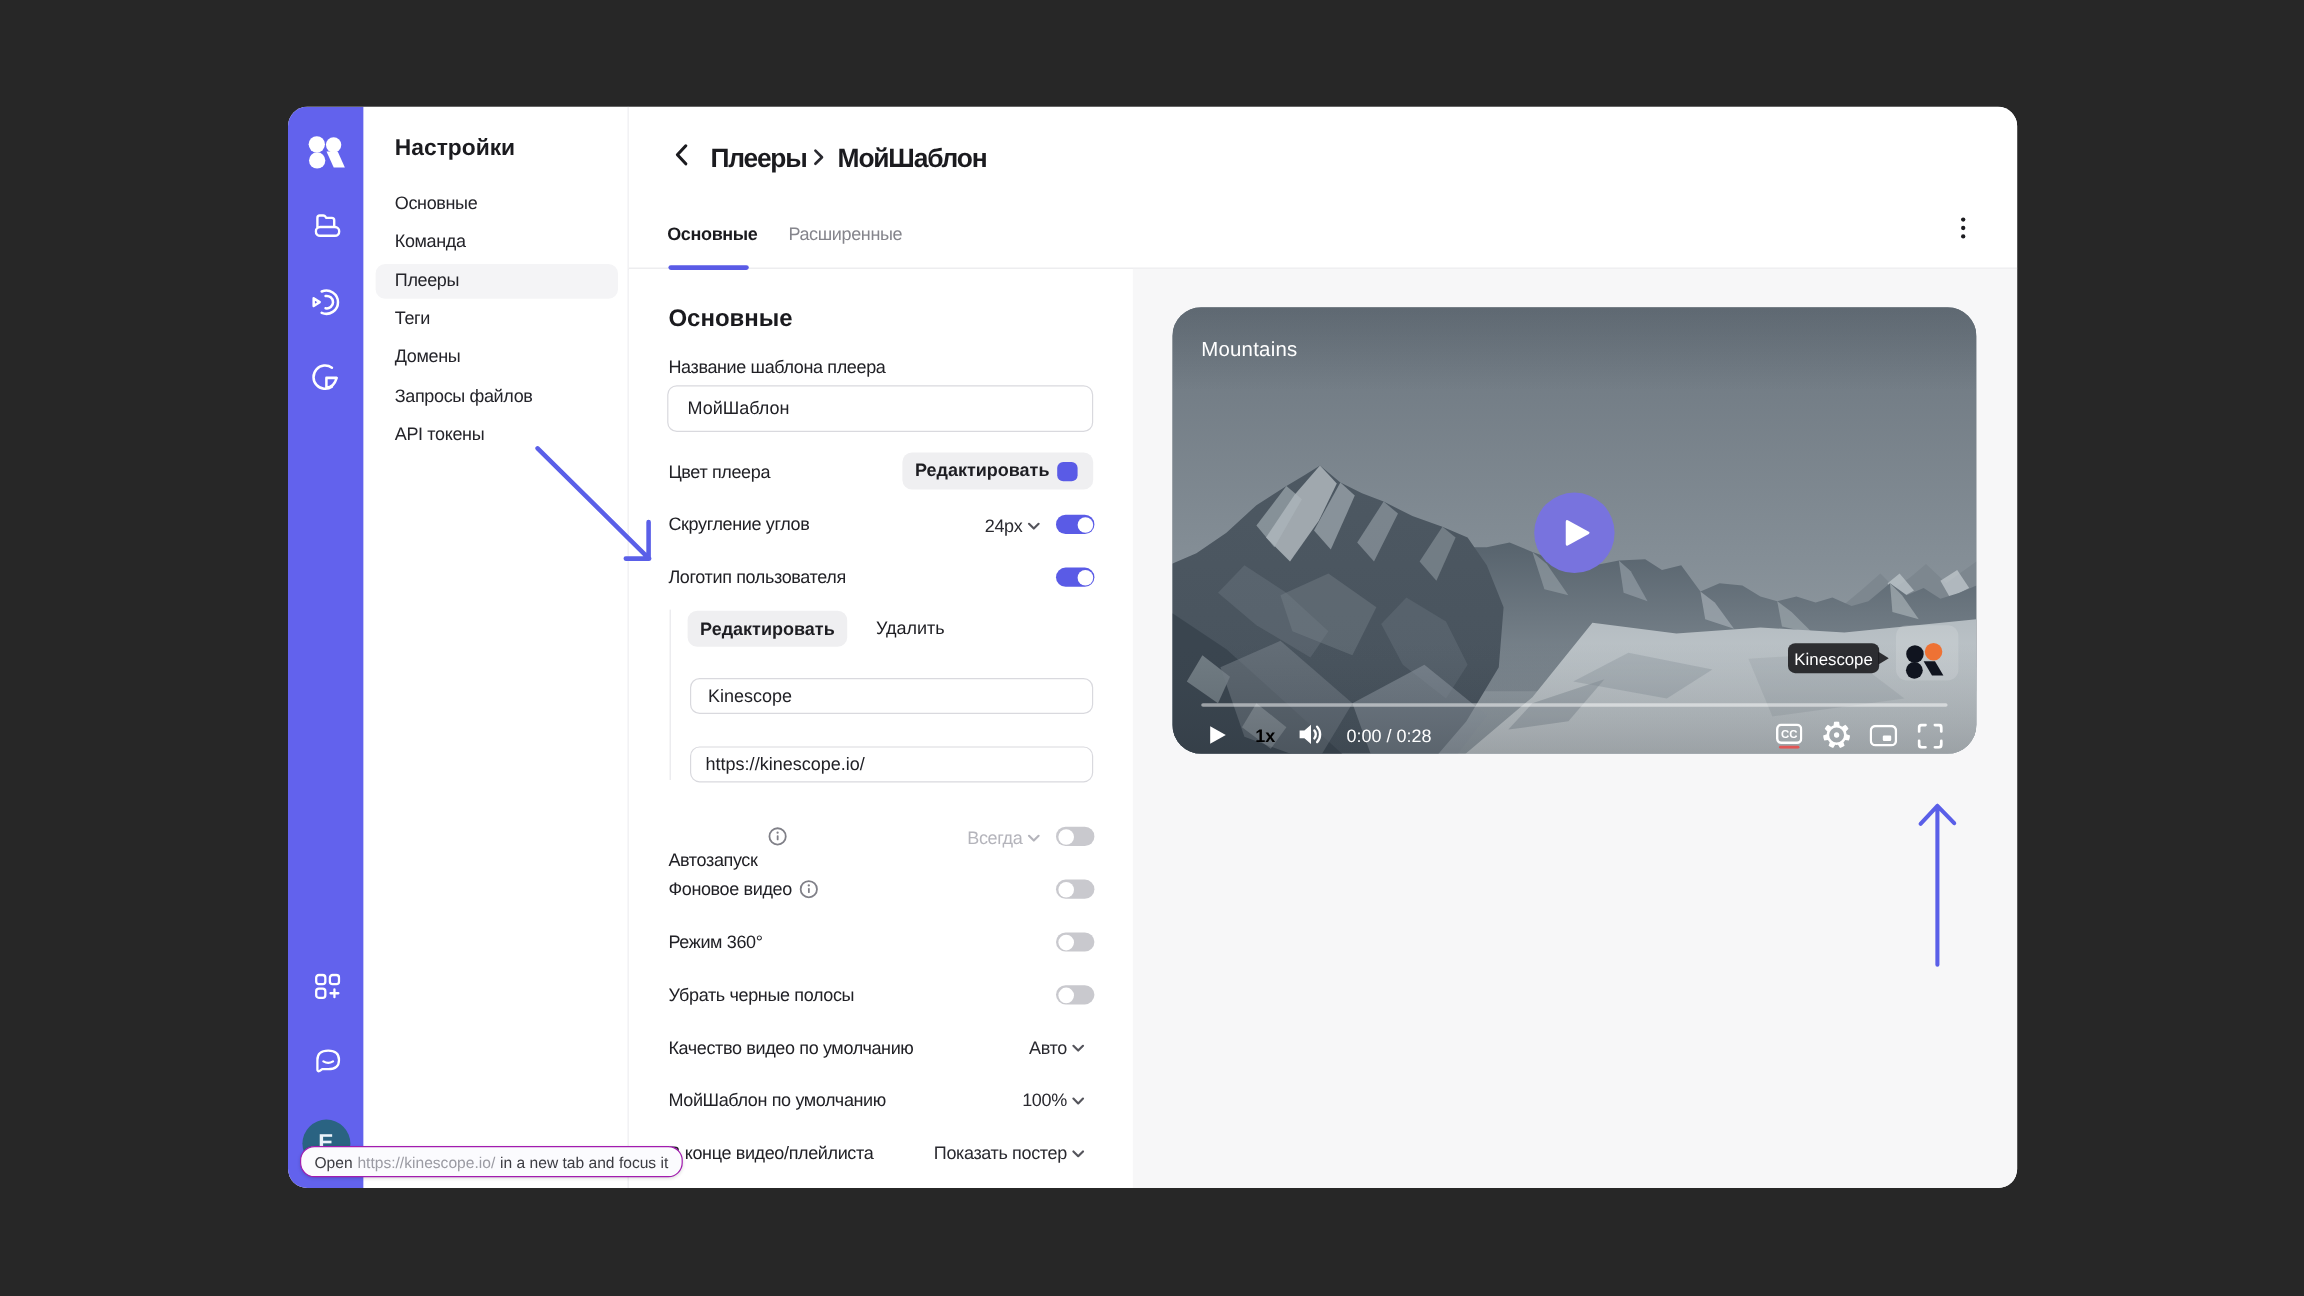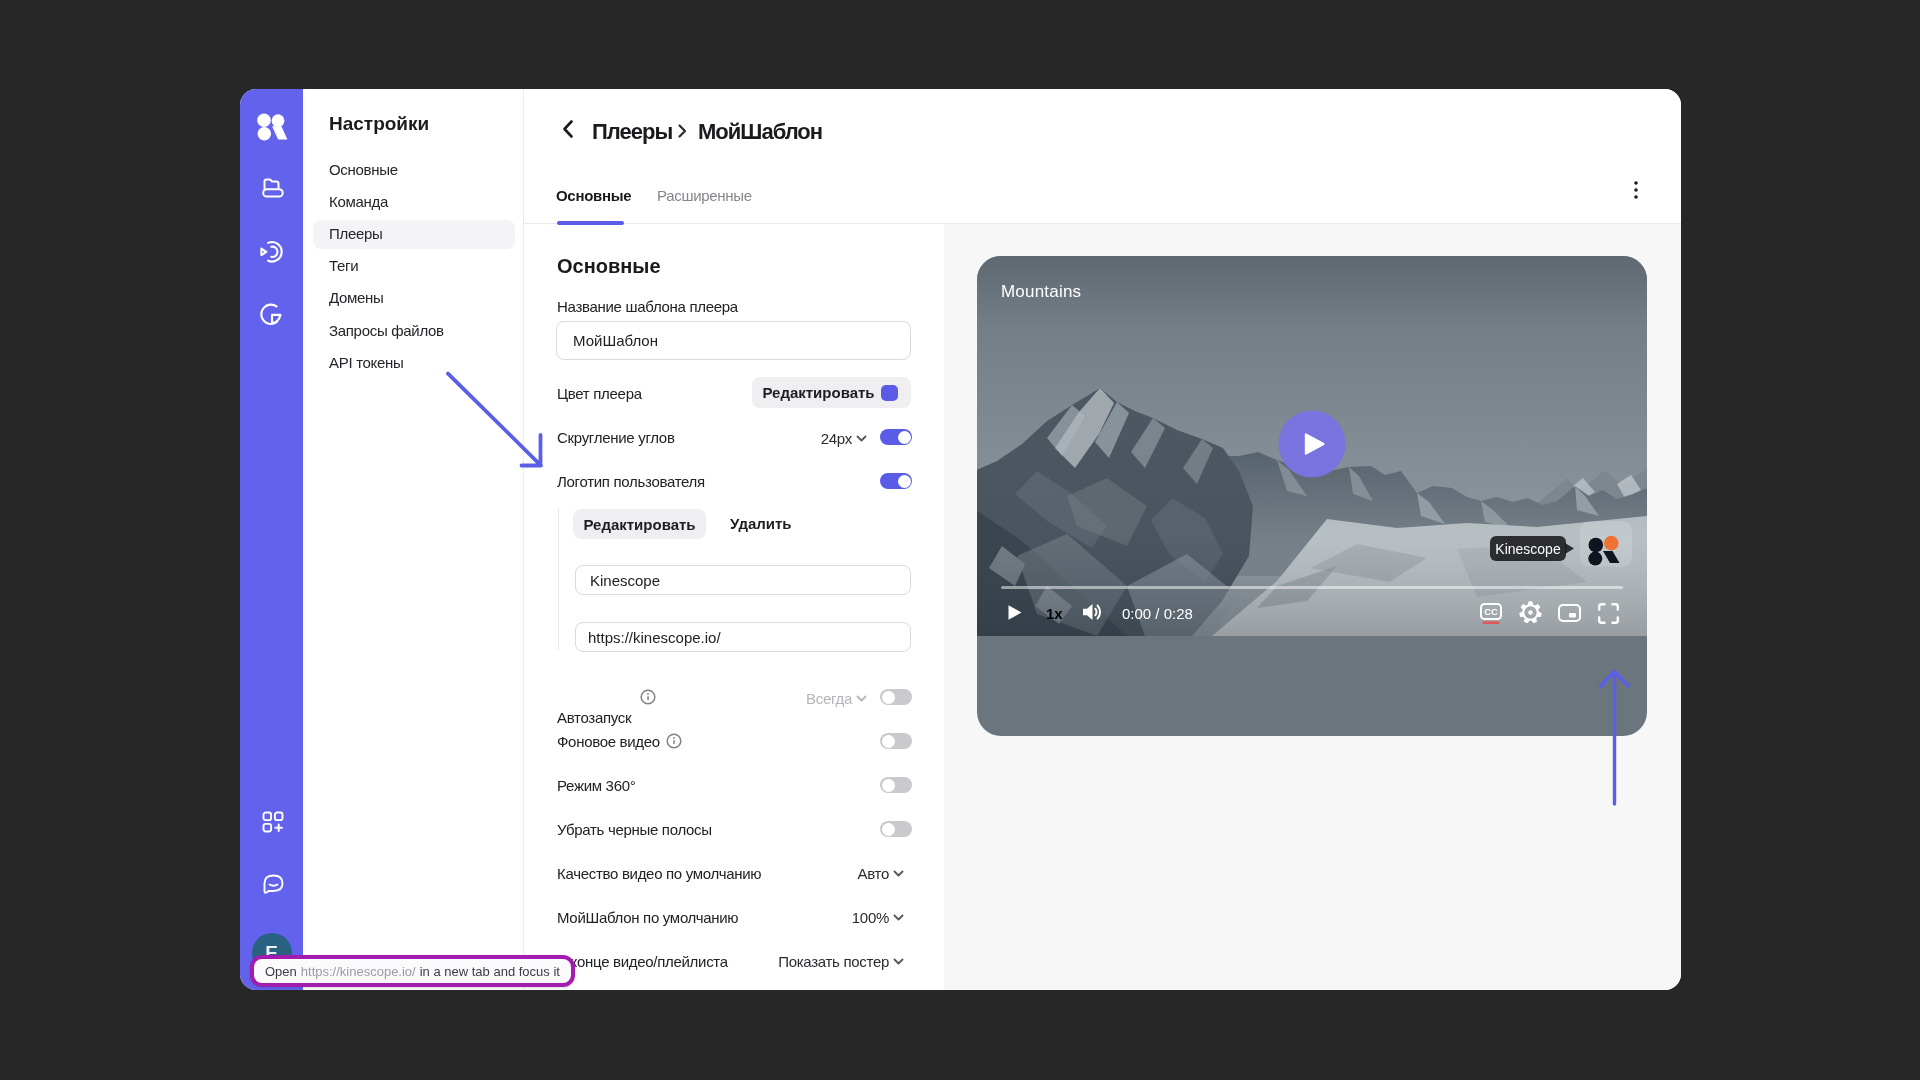--- a/index.html
+++ b/index.html
@@ -23,24 +23,24 @@
   .inp { position:absolute; background:#fff; border:1px solid #d9d9de; border-radius:8px; font-size:15px; color:#212126; display:flex; align-items:center; padding-left:16px; }
   .btn { position:absolute; background:#efeff1; border-radius:8px; font-size:15px; font-weight:bold; color:#1d1d22; display:flex; align-items:center; justify-content:center; }
   .toggle { position:absolute; width:32px; height:16px; border-radius:8px; }
   .toggle .knob { position:absolute; top:1.5px; width:13px; height:13px; background:#fff; border-radius:50%; }
   .ton { background:#5a5be6; } .ton .knob { right:1.5px; }
   .toff { background:#c9c9ce; } .toff .knob { left:1.5px; }
   .ddtext { position:absolute; font-size:15px; color:#2a2a30; letter-spacing:-0.3px; }
   .chev { position:absolute; width:11px; height:11px; }
   .ico-i { position:absolute; width:16px; height:16px; }
   
-  #player { position:absolute; left:737px; top:167px; width:670px; height:480px; border-radius:24px; overflow:hidden; background:#6b757e; }
+  #player { position:absolute; left:737px; top:167px; width:670px; height:372px; border-radius:24px; overflow:hidden; background:#6b757e; }
   #ptitle { position:absolute; left:264px; top:26px; color:#fff; font-size:17px; font-weight:500; letter-spacing:.2px; }
   
-  #btooltip { position:absolute; left:10px; top:866px; height:24px; background:#fbfbfe; border:4px solid #a21caf; border-radius:12px; display:flex; align-items:center; padding:12px 11px; font-size:13px; color:#3c3c42; box-shadow:0 1px 3px rgba(0,0,0,.15); white-space:nowrap; z-index:30; }
+  #btooltip { position:absolute; left:10px; top:866px; height:24px; background:#fbfbfe; border:1px solid #a21caf; border-radius:12px; display:flex; align-items:center; padding:12px 11px; font-size:13px; color:#3c3c42; box-shadow:0 1px 3px rgba(0,0,0,.15); white-space:nowrap; z-index:30; }
   #btooltip .url { color:#9b9ba3; margin:0 4px; }
 </style>
 </head>
 <body>
 <div id="win">
 
   <div id="sidebar"></div>
   <svg class="abs" style="left:12px; top:17px;" width="40" height="40" viewBox="0 0 40 40">
     <circle cx="12" cy="14.3" r="6.8" fill="#fff"></circle>
       <circle cx="26" cy="14.7" r="6.4" fill="#fff"></circle>
@@ -124,21 +124,21 @@
       <div class="knob"></div>
     </div>
 
   <div class="lbl" style="left:317px; top:384px;">Логотип пользователя</div>
   <div class="toggle ton" style="left:640px; top:384px;">
       <div class="knob"></div>
     </div>
 
   <div class="abs" style="left:317.5px; top:419px; width:1.5px; height:142px; background:#e8e8ec;"></div>
   <div class="btn" style="left:333px; top:420px; width:133px; height:30px;">Редактировать</div>
-  <div class="abs" style="left:490px; top:426px; font-size:15px; font-weight:bold; color:#1d1d22;">Удалить</div>
+  <div class="abs" style="left:490px; top:426px; font-size:15px; font-weight:normal; color:#1d1d22;">Удалить</div>
   <div class="inp" style="left:335px; top:476px; width:336px; height:30px; padding-left:14px;">Kinescope</div>
   <div class="inp" style="left:335px; top:533px; width:336px; height:30px; padding-left:12px;">https://kinescope.io/</div>
 
   <div class="lbl" style="left:317px; top:600px;margin-top:20px;">Автозапуск</div>
   <svg class="ico-i" style="left:400px; top:600px;" viewBox="0 0 16 16">
       <circle cx="8" cy="8" r="6.8" fill="none" stroke="#808088" stroke-width="1.5"></circle>
       <rect x="7.3" y="7" width="1.5" height="4.2" rx="0.7" fill="#808088"></rect>
       <circle cx="8" cy="4.9" r="0.95" fill="#808088"></circle>
     </svg>
   <div class="ddtext" style="right:829px; top:601px; color:#b4b4bb;">Всегда</div>

